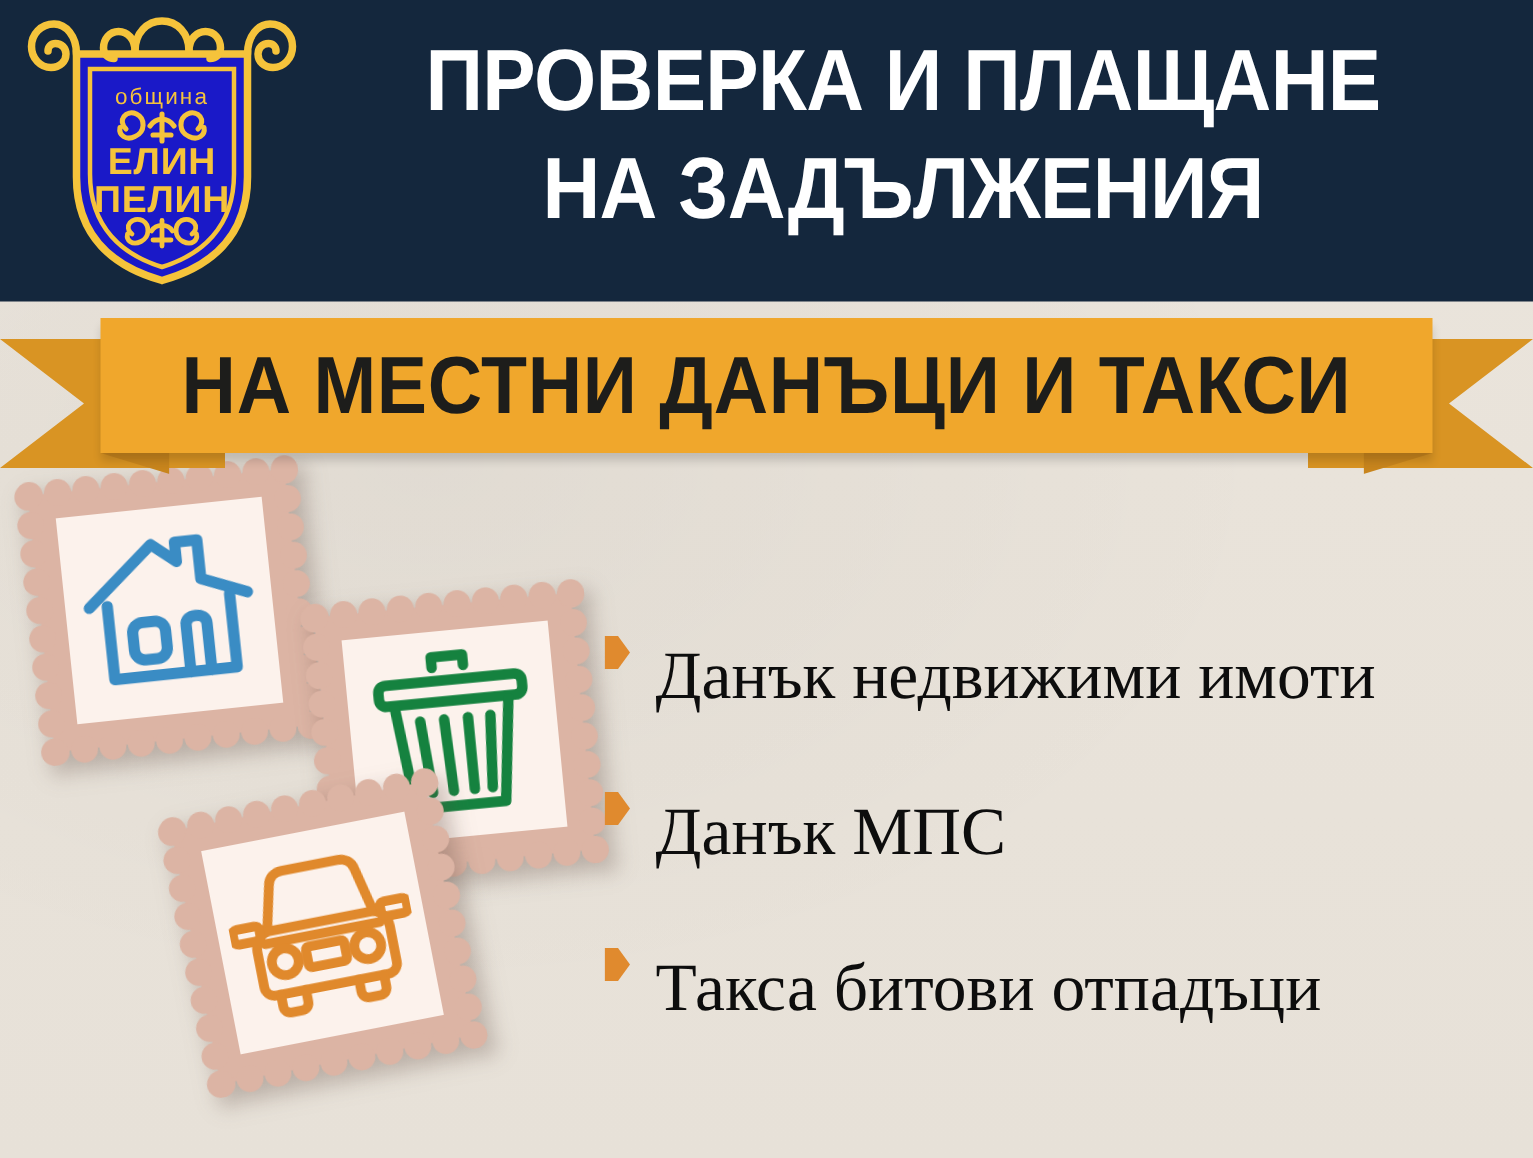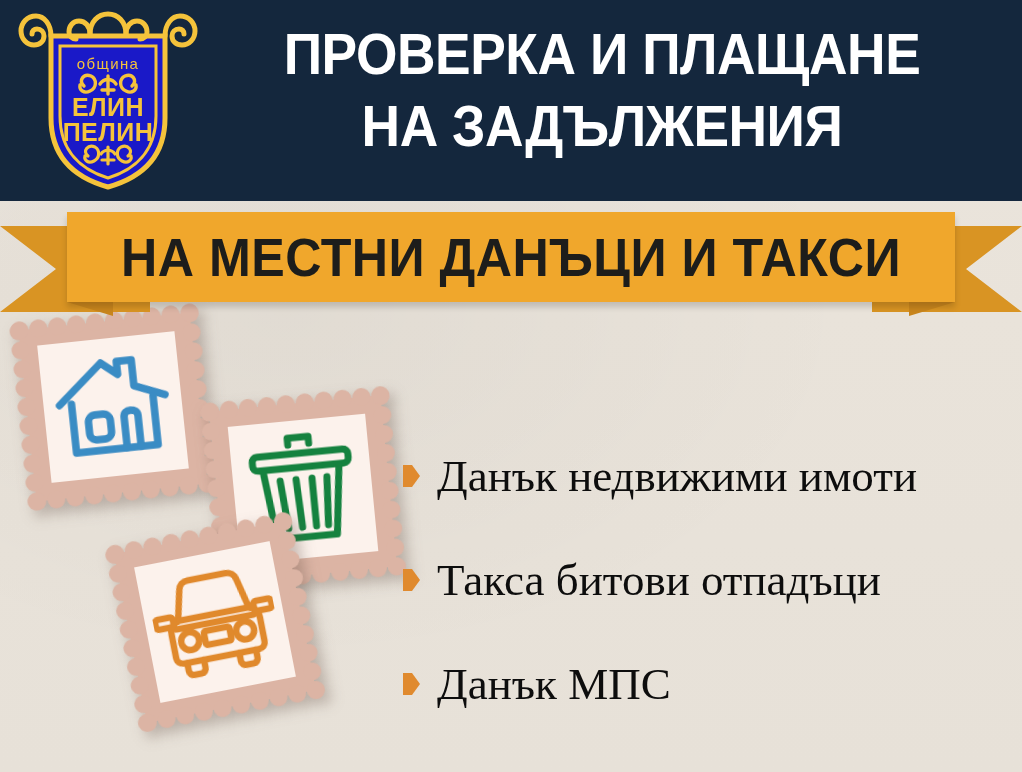--- a/index.html
+++ b/index.html
@@ -187,21 +187,21 @@
   
   .list {
     position: absolute;
     left: 403px;
     top: 424px;
     width: 610px;
     z-index: 4;
   }
   .list-item {
     display: flex;
-    align-items: center;
+    align-items: flex-start;
     height: 104px;
   }
   .bullet {
     flex: 0 0 auto;
     width: 17px;
     height: 22px;
     margin-right: 17px;
     background: #e08a2e;
     clip-path: polygon(0 0, 9px 0, 17px 11px, 9px 22px, 0 22px);
   }
@@ -461,21 +461,21 @@
     </div>
   </div>
 
   <div class="list">
     <div class="list-item">
       <span class="bullet"></span>
       <span class="item-label">Данък недвижими имоти</span>
     </div>
     <div class="list-item">
       <span class="bullet"></span>
-      <span class="item-label">Такса битови отпадъци</span>
+      <span class="item-label">Данък МПС</span>
     </div>
     <div class="list-item">
       <span class="bullet"></span>
-      <span class="item-label">Данък МПС</span>
+      <span class="item-label">Такса битови отпадъци</span>
     </div>
   </div>
 
 </div>
 
 </body></html>

